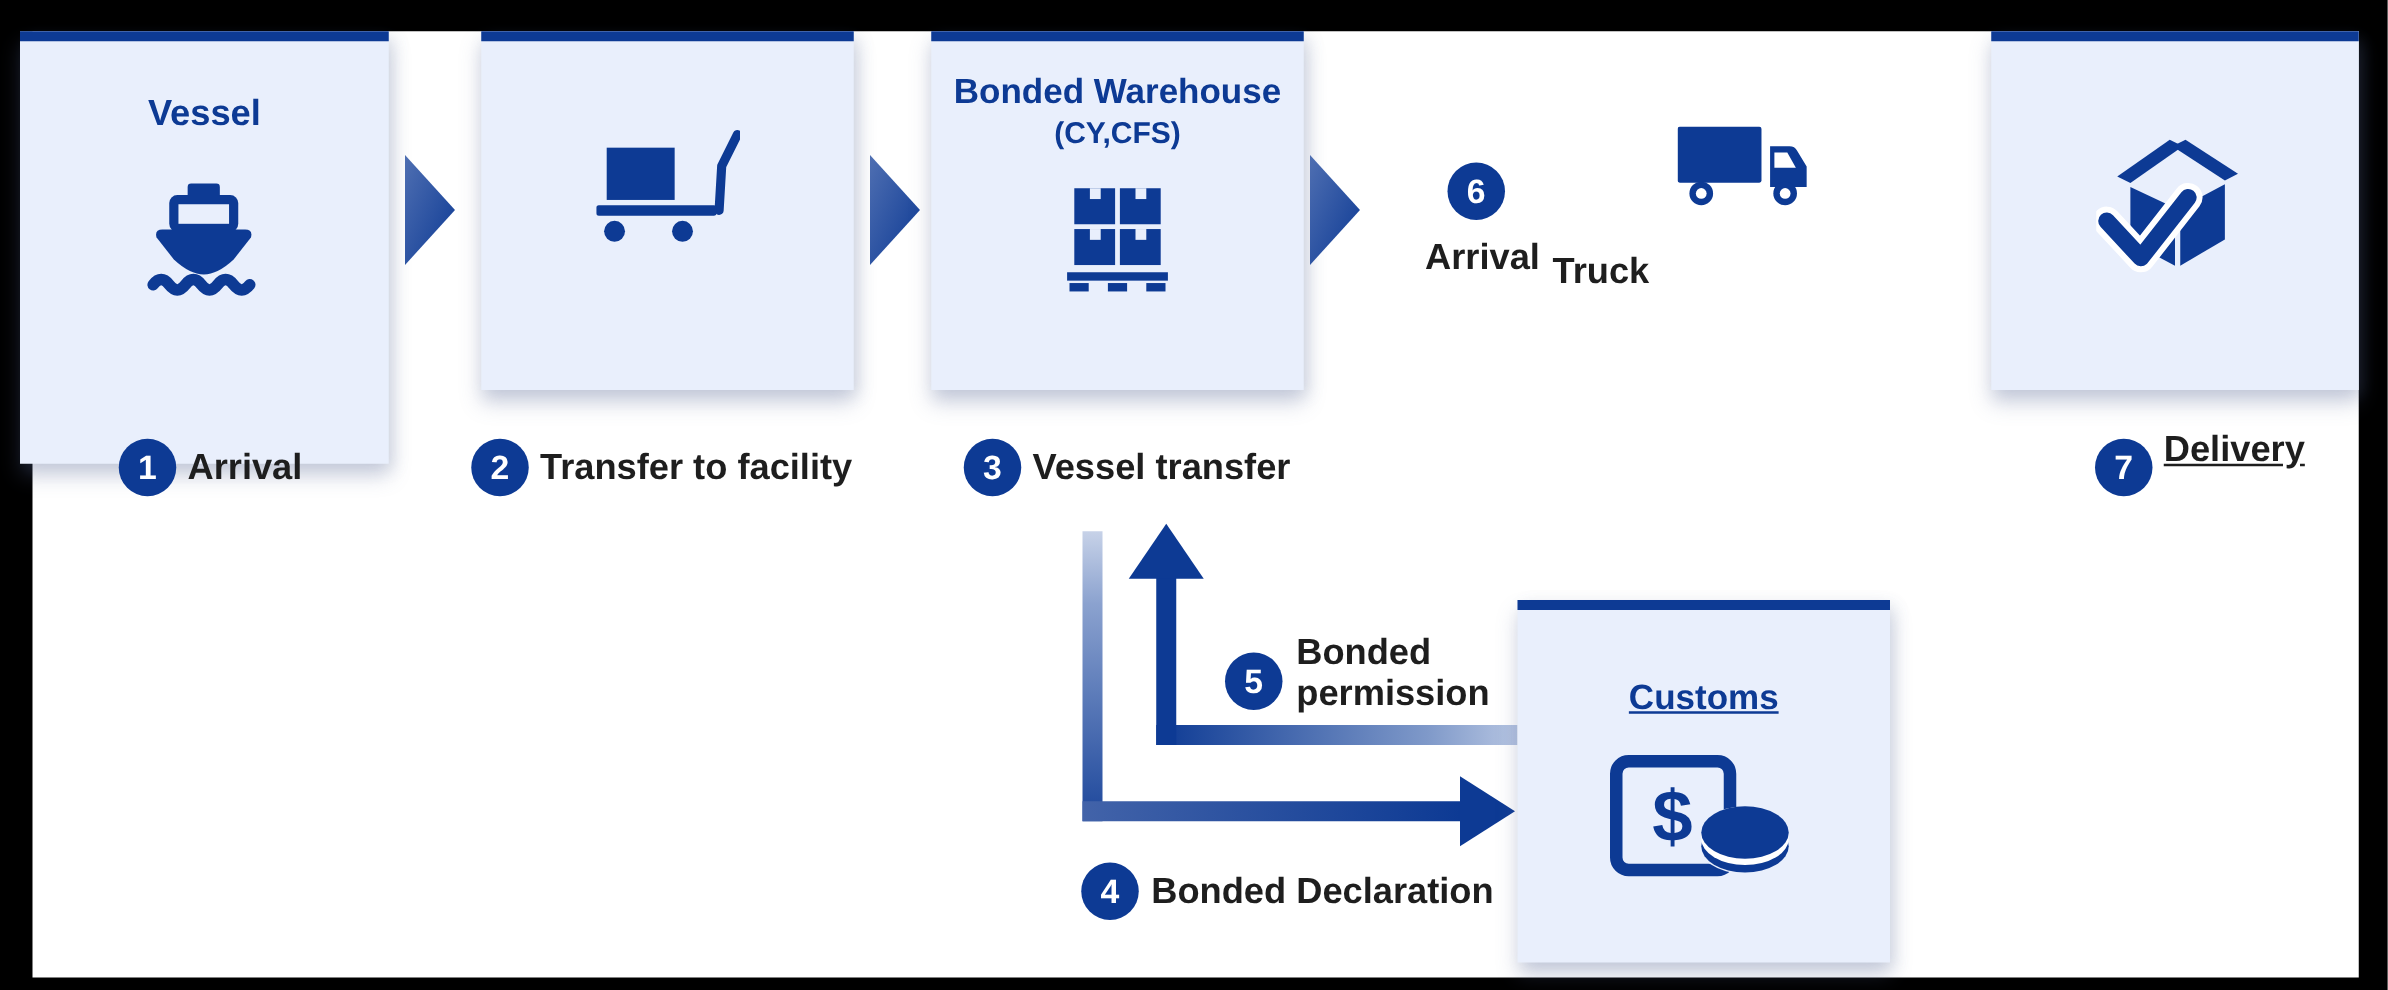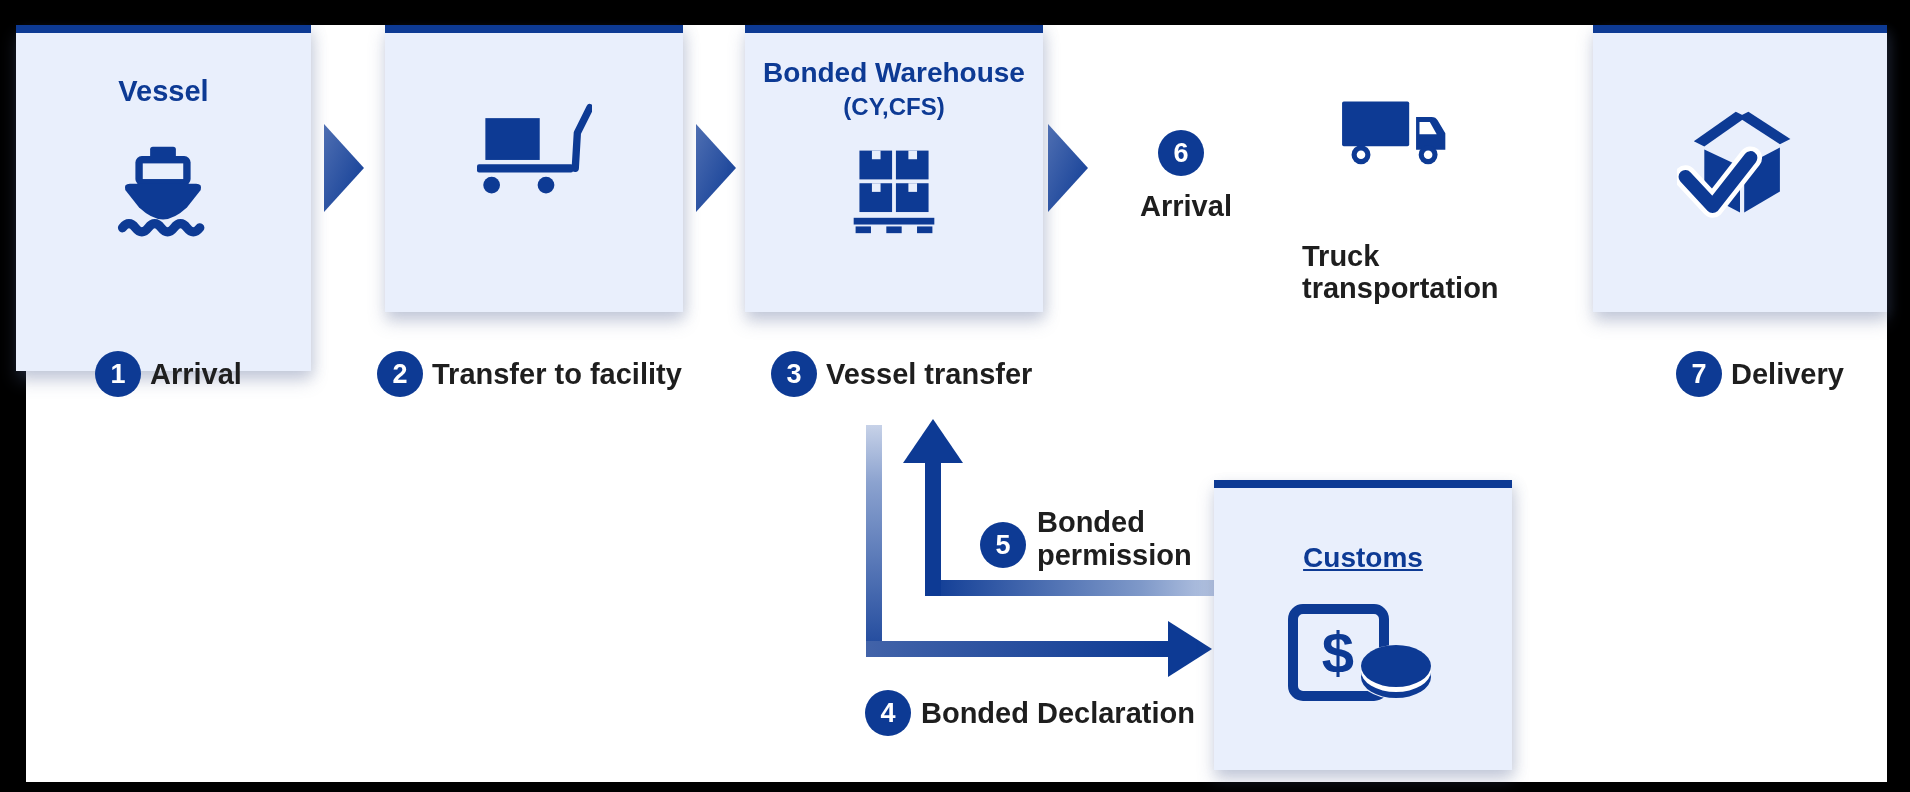--- a/index.html
+++ b/index.html
@@ -145,23 +145,22 @@
 
   <svg class="icon" style="left:1342px;top:98px;width:112px;height:74px;" viewBox="0 0 130 86">
     <rect x="0" y="4" width="78" height="52" rx="2" fill="var(--navy)"></rect>
     <path d="M86,22 h18 q5,0 7,4 l9,15 v19 h-34 z" fill="var(--navy)"></path>
     <path d="M90,28 h12 l8,14 h-20 z" fill="#ffffff"></path>
     <circle cx="22" cy="66" r="11" fill="var(--navy)"></circle>
       <circle cx="22" cy="66" r="5" fill="#ffffff"></circle>
     <circle cx="100" cy="66" r="11" fill="var(--navy)"></circle>
       <circle cx="100" cy="66" r="5" fill="#ffffff"></circle>
   </svg>
-  <div class="two-line" style="left:1302px;top:201px;margin-top:39px;">
+  <div class="two-line" style="left:1242px;top:201px;">
     <div>Truck</div>
-    <div>transportation</div>
   </div>
 
   <div class="panel" style="left:1593px;top:25px;width:294px;height:287px;">
     <div class="topbar"></div>
     <svg class="icon" style="left:84px;top:74px;width:126px;height:120px;" viewBox="0 0 120 114">
       <polygon points="16,40 56,12 66,17 26,45" fill="var(--navy)"></polygon>
       <polygon points="108,38 68,12 58,17 98,43" fill="var(--navy)"></polygon>
       <polygon points="26,48 60,64 60,108 26,90" fill="var(--navy)"></polygon>
       <polygon points="98,46 64,64 64,108 98,88" fill="var(--navy)"></polygon>
       <path d="M8,74 L34,102 L70,56" fill="none" stroke="#ffffff" stroke-width="22" stroke-linecap="round" stroke-linejoin="round"></path>
@@ -180,21 +179,21 @@
   <div class="step-label" style="left:432px;top:351px;">Transfer to facility</div>
 
   <div class="badge" style="left:771px;top:351px;">
     <span>3</span>
   </div>
   <div class="step-label" style="left:826px;top:351px;">Vessel transfer</div>
 
   <div class="badge" style="left:1676px;top:351px;">
     <span>7</span>
   </div>
-  <div class="step-label" style="left:1731px;top:351px;">Delivery</div>
+  <div class="step-label" style="left:1731px;top:337px;text-decoration:underline;">Delivery</div>
 
   <div class="badge" style="left:980px;top:522px;">
     <span>5</span>
   </div>
   <div class="two-line" style="left:1037px;top:506px;line-height:33px;">
     <div>Bonded</div>
     <div>permission</div>
   </div>
 
   <div class="badge" style="left:865px;top:690px;">

